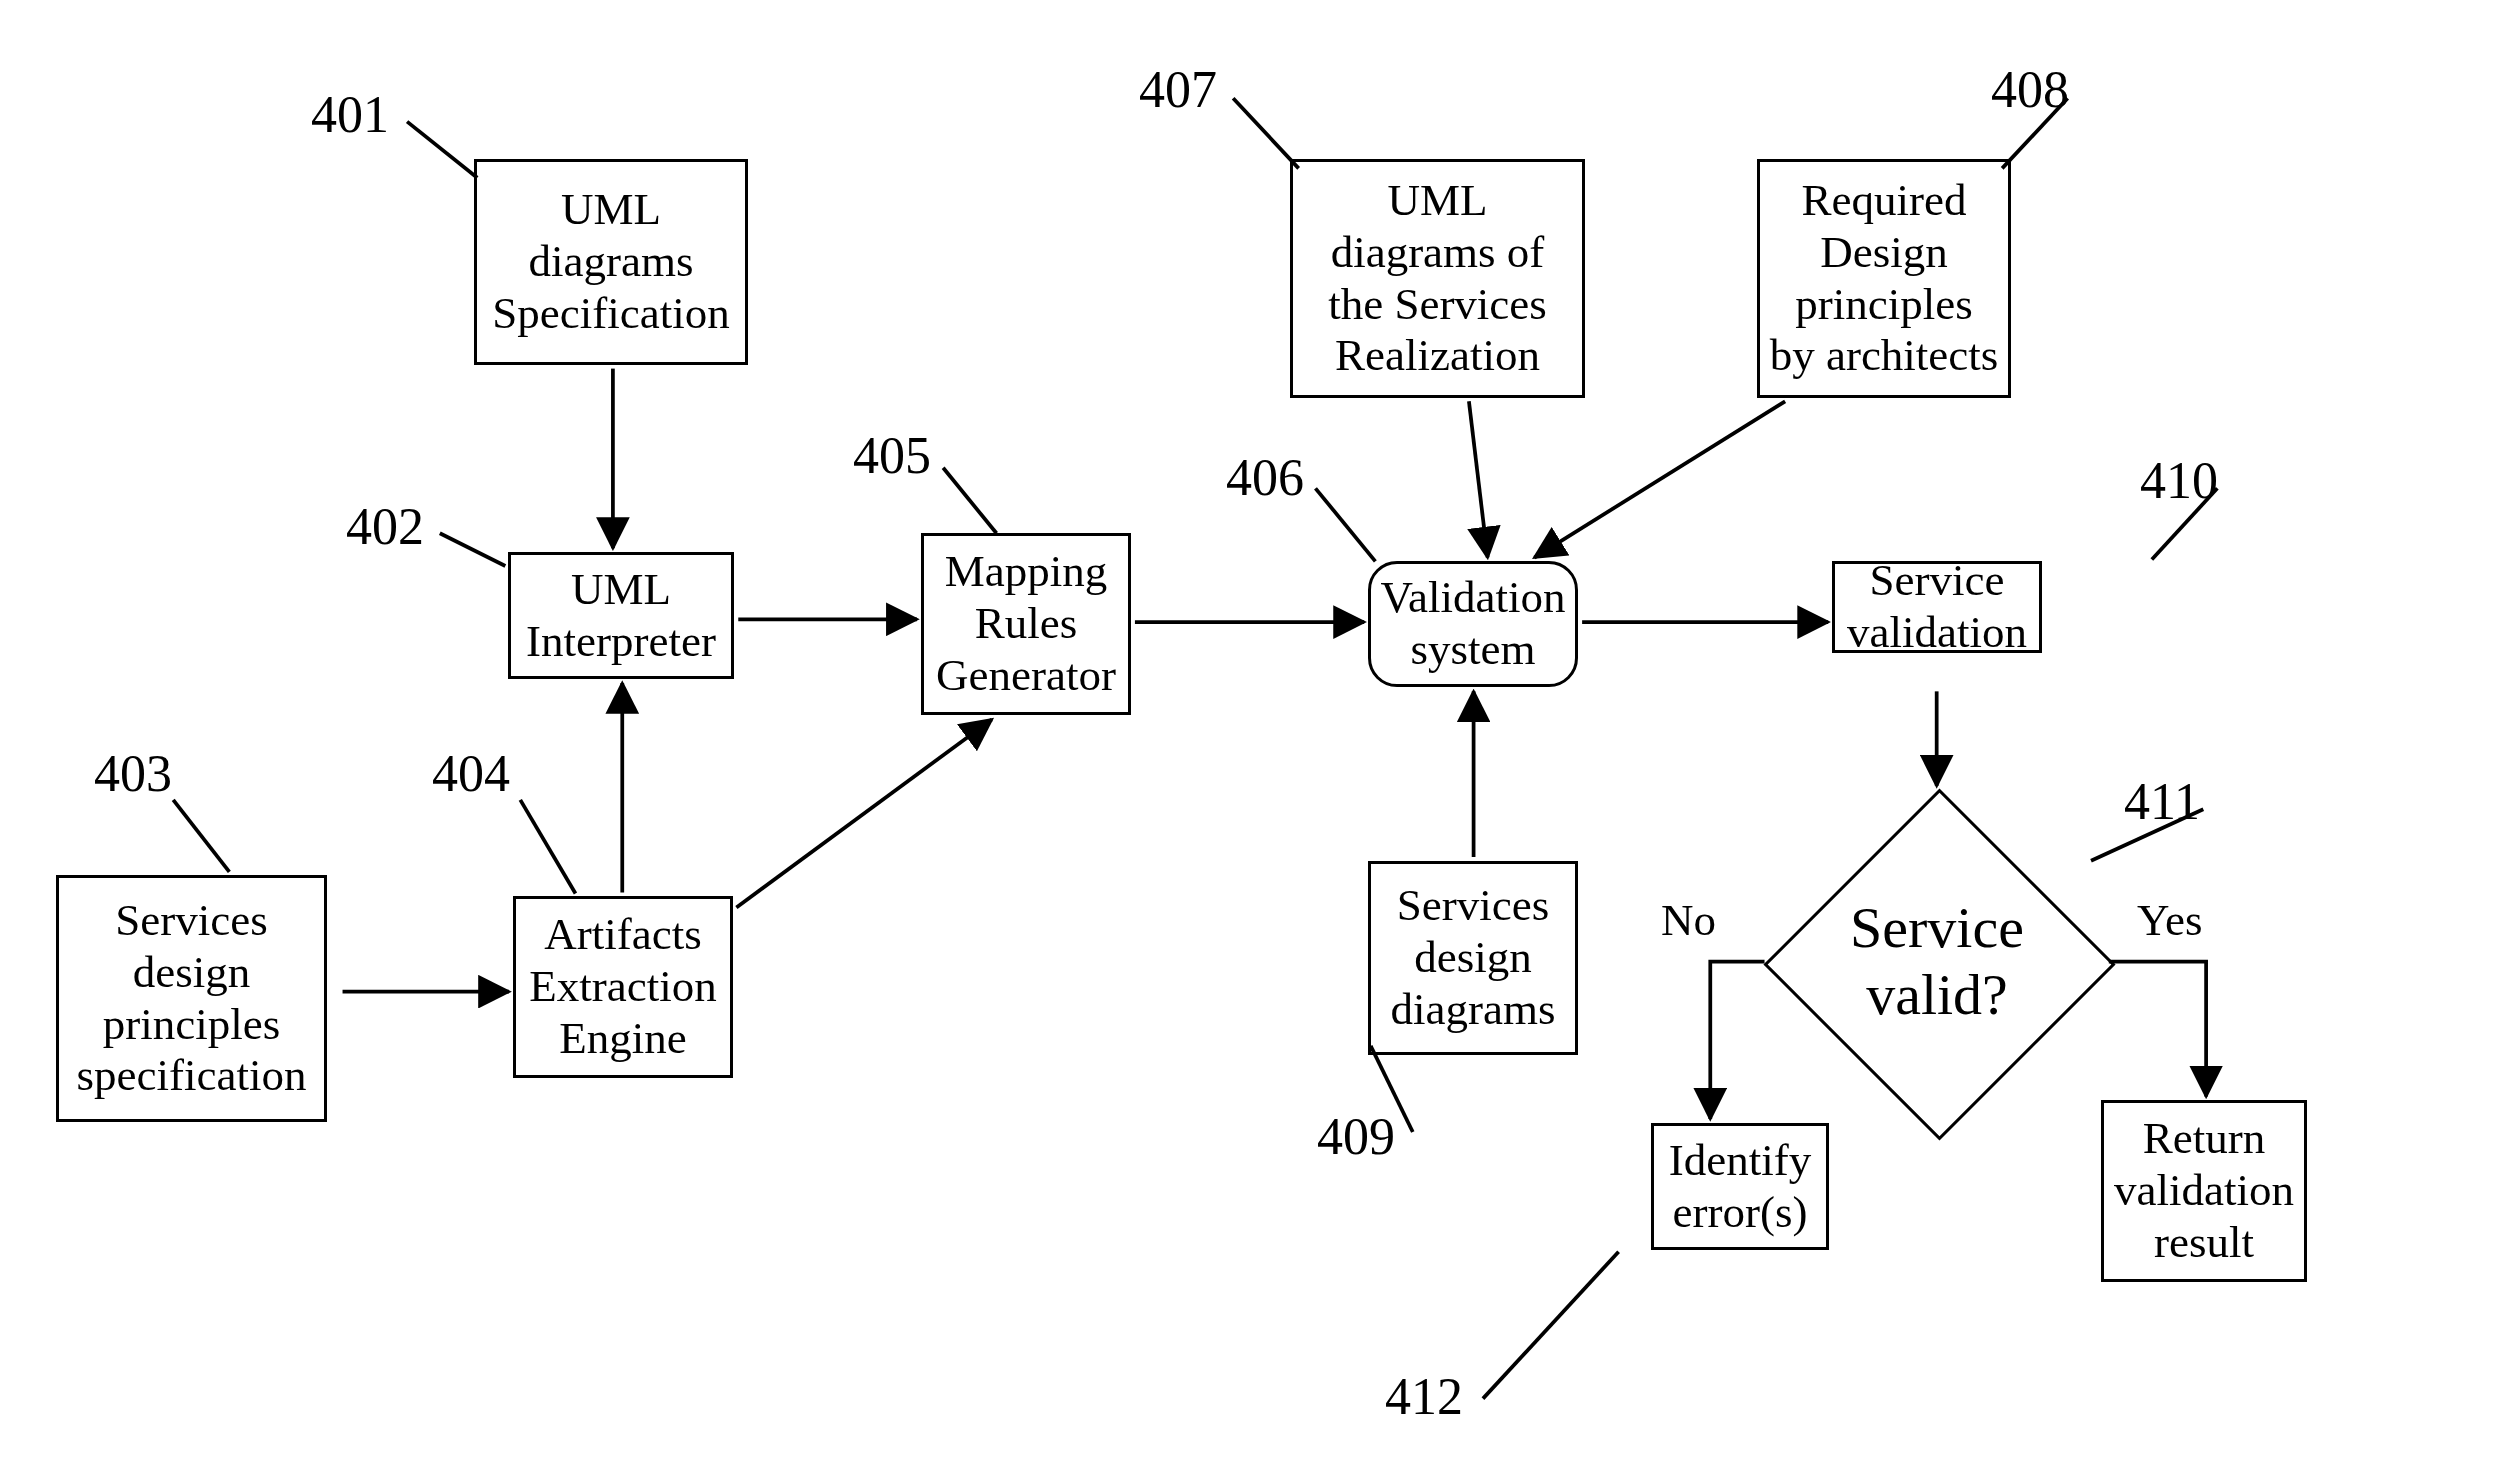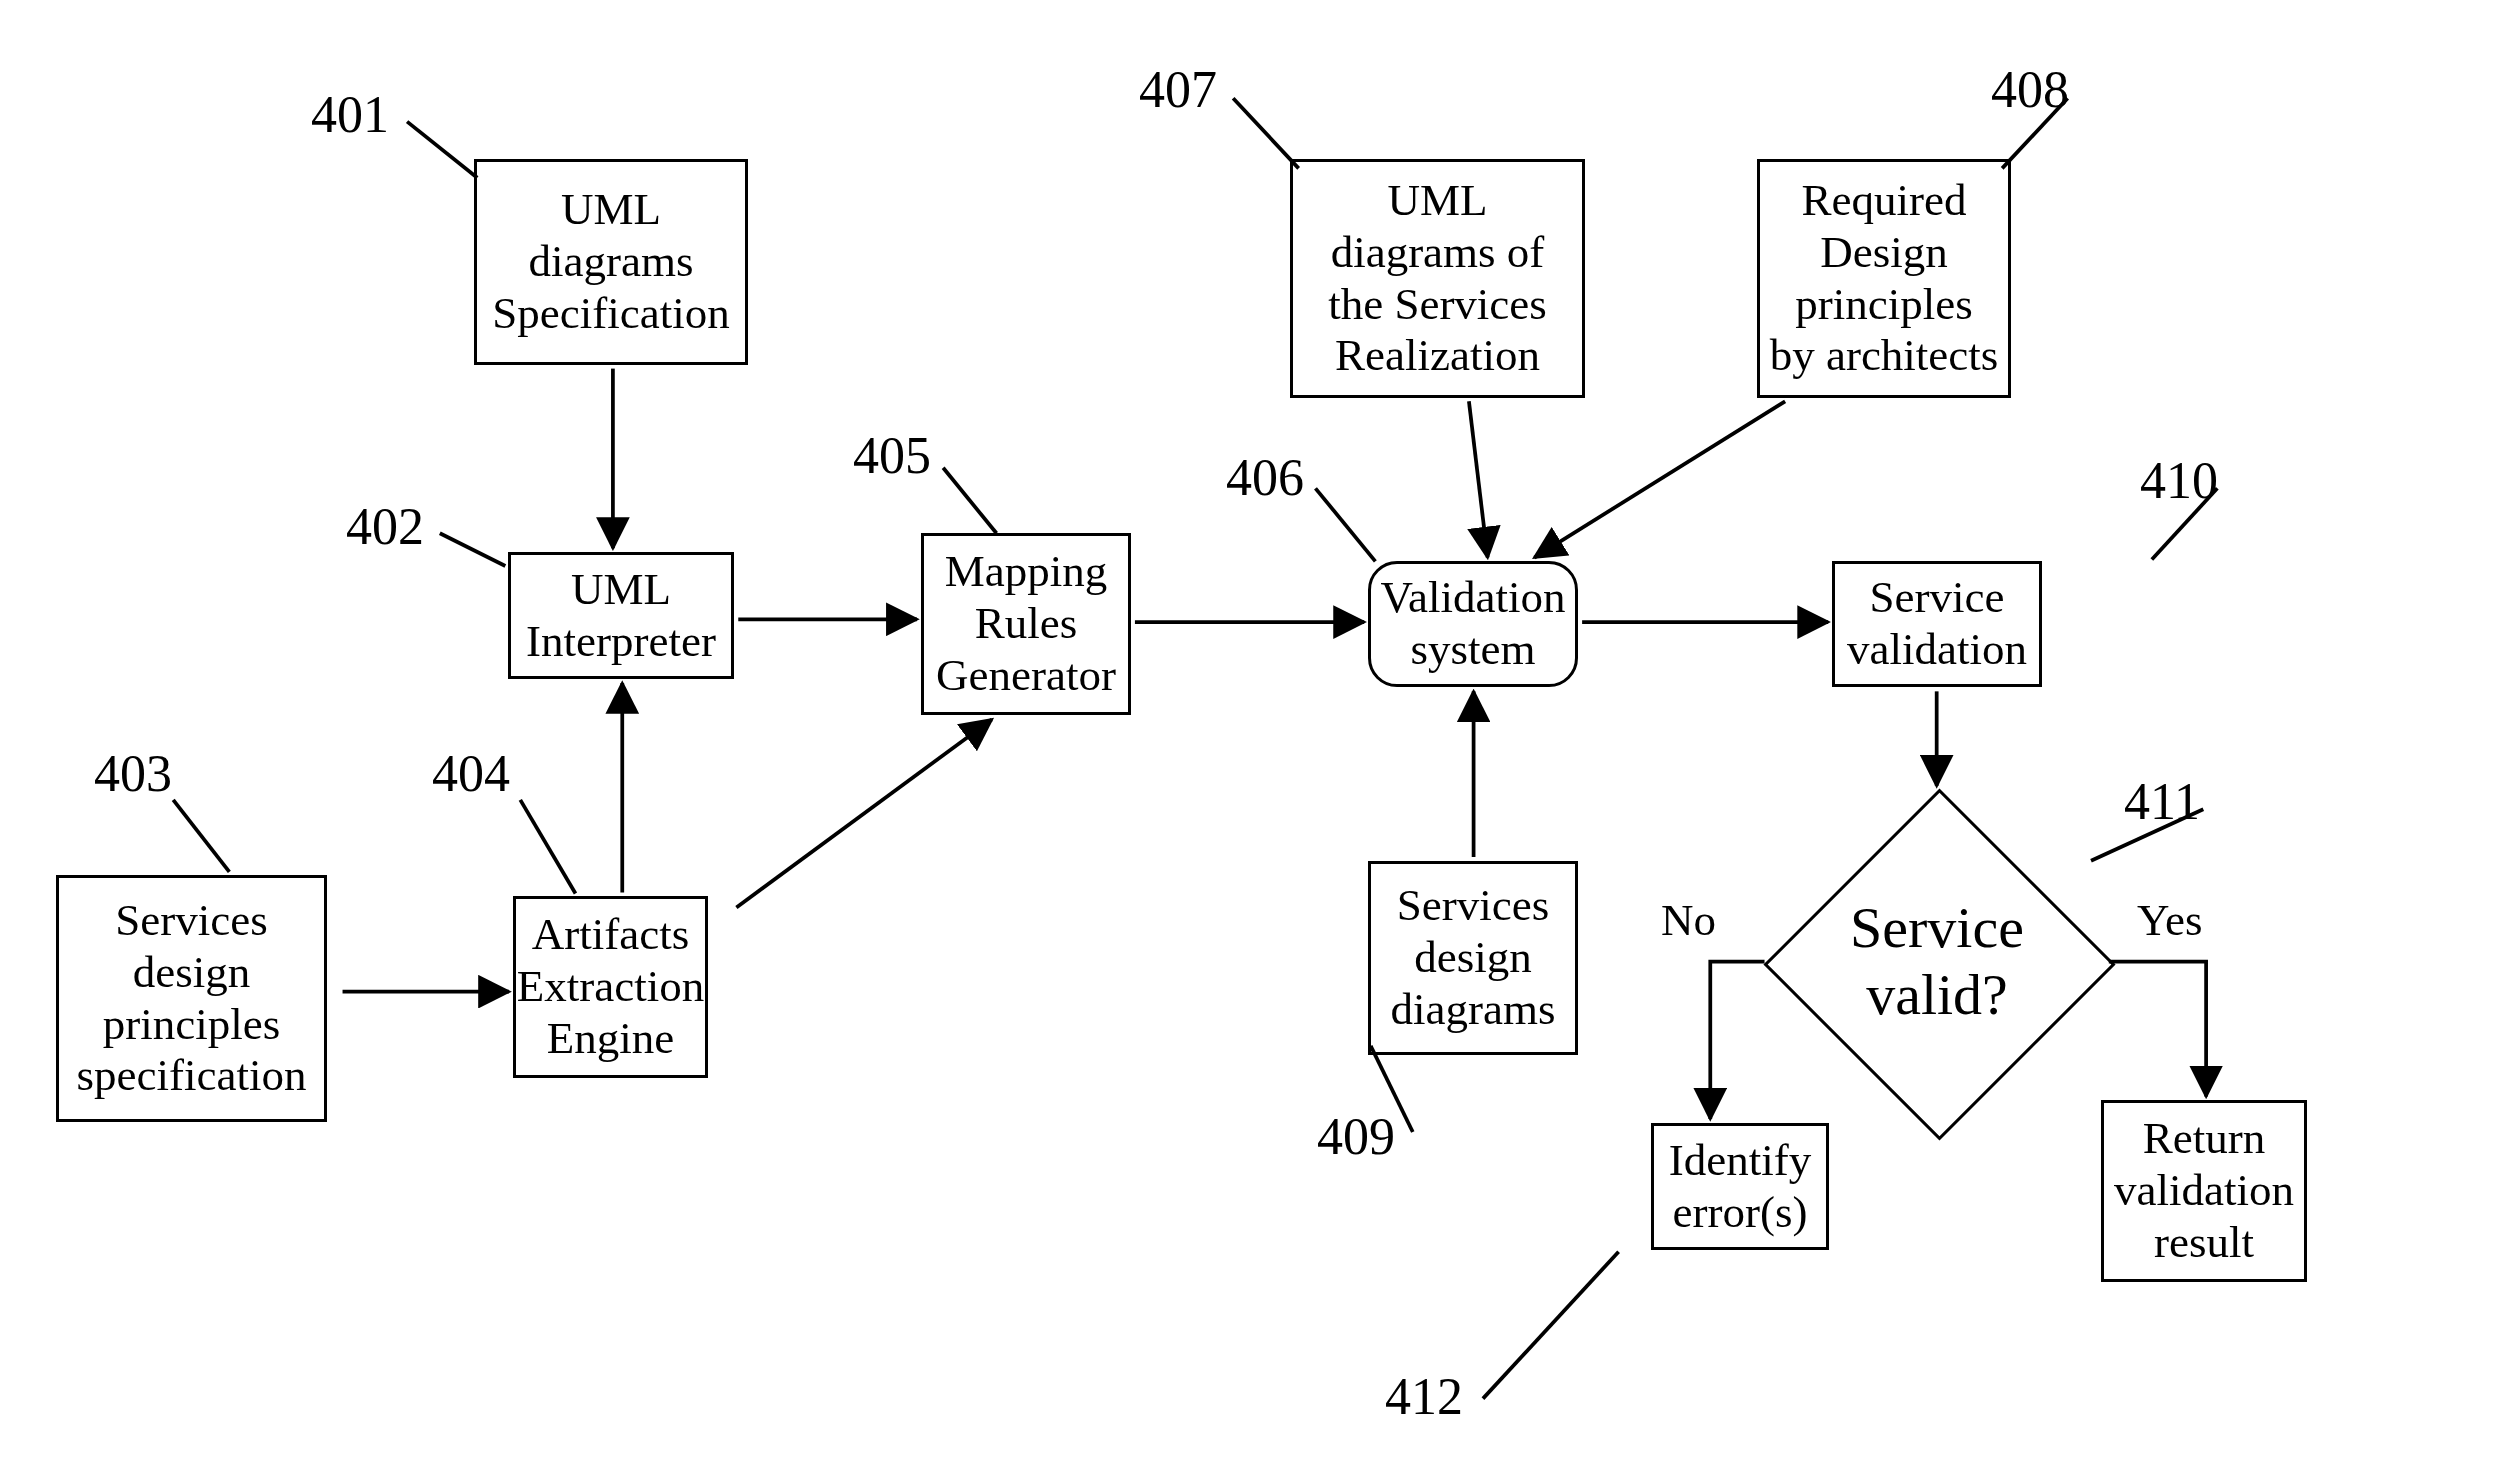--- a/index.html
+++ b/index.html
@@ -88,33 +88,33 @@
 
   <div class="label" style="left:1661px; top:898px; font-size:45px;">No</div>
   <div class="label" style="left:2137px; top:898px; font-size:45px;">Yes</div>
 
   <div class="box" style="left:474px; top:159px; width:274px; height:206px;">UML diagrams Specification</div>
 
   <div class="box" style="left:508px; top:552px; width:226px; height:127px;">UML Interpreter</div>
 
   <div class="box" style="left:56px; top:875px; width:271px; height:247px;">Services design principles specification</div>
 
-  <div class="box" style="left:513px; top:896px; width:195px; height:182px;">Artifacts Extraction Engine</div>
+  <div class="box" style="left:513px; top:896px; width:220px; height:182px;">Artifacts Extraction Engine</div>
 
   <div class="box" style="left:921px; top:533px; width:210px; height:182px;">Mapping Rules Generator</div>
 
   <div class="box" style="left:1368px; top:561px; width:210px; height:126px;border-radius:29px;">Validation system</div>
 
   <div class="box" style="left:1290px; top:159px; width:295px; height:239px;">UML diagrams of the Services Realization</div>
 
   <div class="box" style="left:1757px; top:159px; width:254px; height:239px;">Required Design principles by architects</div>
 
   <div class="box" style="left:1368px; top:861px; width:210px; height:194px;">Services design diagrams</div>
 
-  <div class="box" style="left:1832px; top:561px; width:210px; height:126px;">Service validation</div>
+  <div class="box" style="left:1832px; top:561px; width:210px; height:92px;">Service validation</div>
 
   <div class="decision" style="left:1937px; top:962px;">
     <div class="diamond" style="left:-122px; top:-122px; width:243px; height:243px;"></div>
     <div class="dlabel" style="left:-103px; top:-56px; width:206px; height:112px;">Service valid?</div>
   </div>
 
   <div class="box" style="left:1620px; top:1123px; width:178px; height:127px;margin-left:31px;">Identify error(s)</div>
 
   <div class="box" style="left:2101px; top:1100px; width:206px; height:182px;">Return validation result</div>
 

